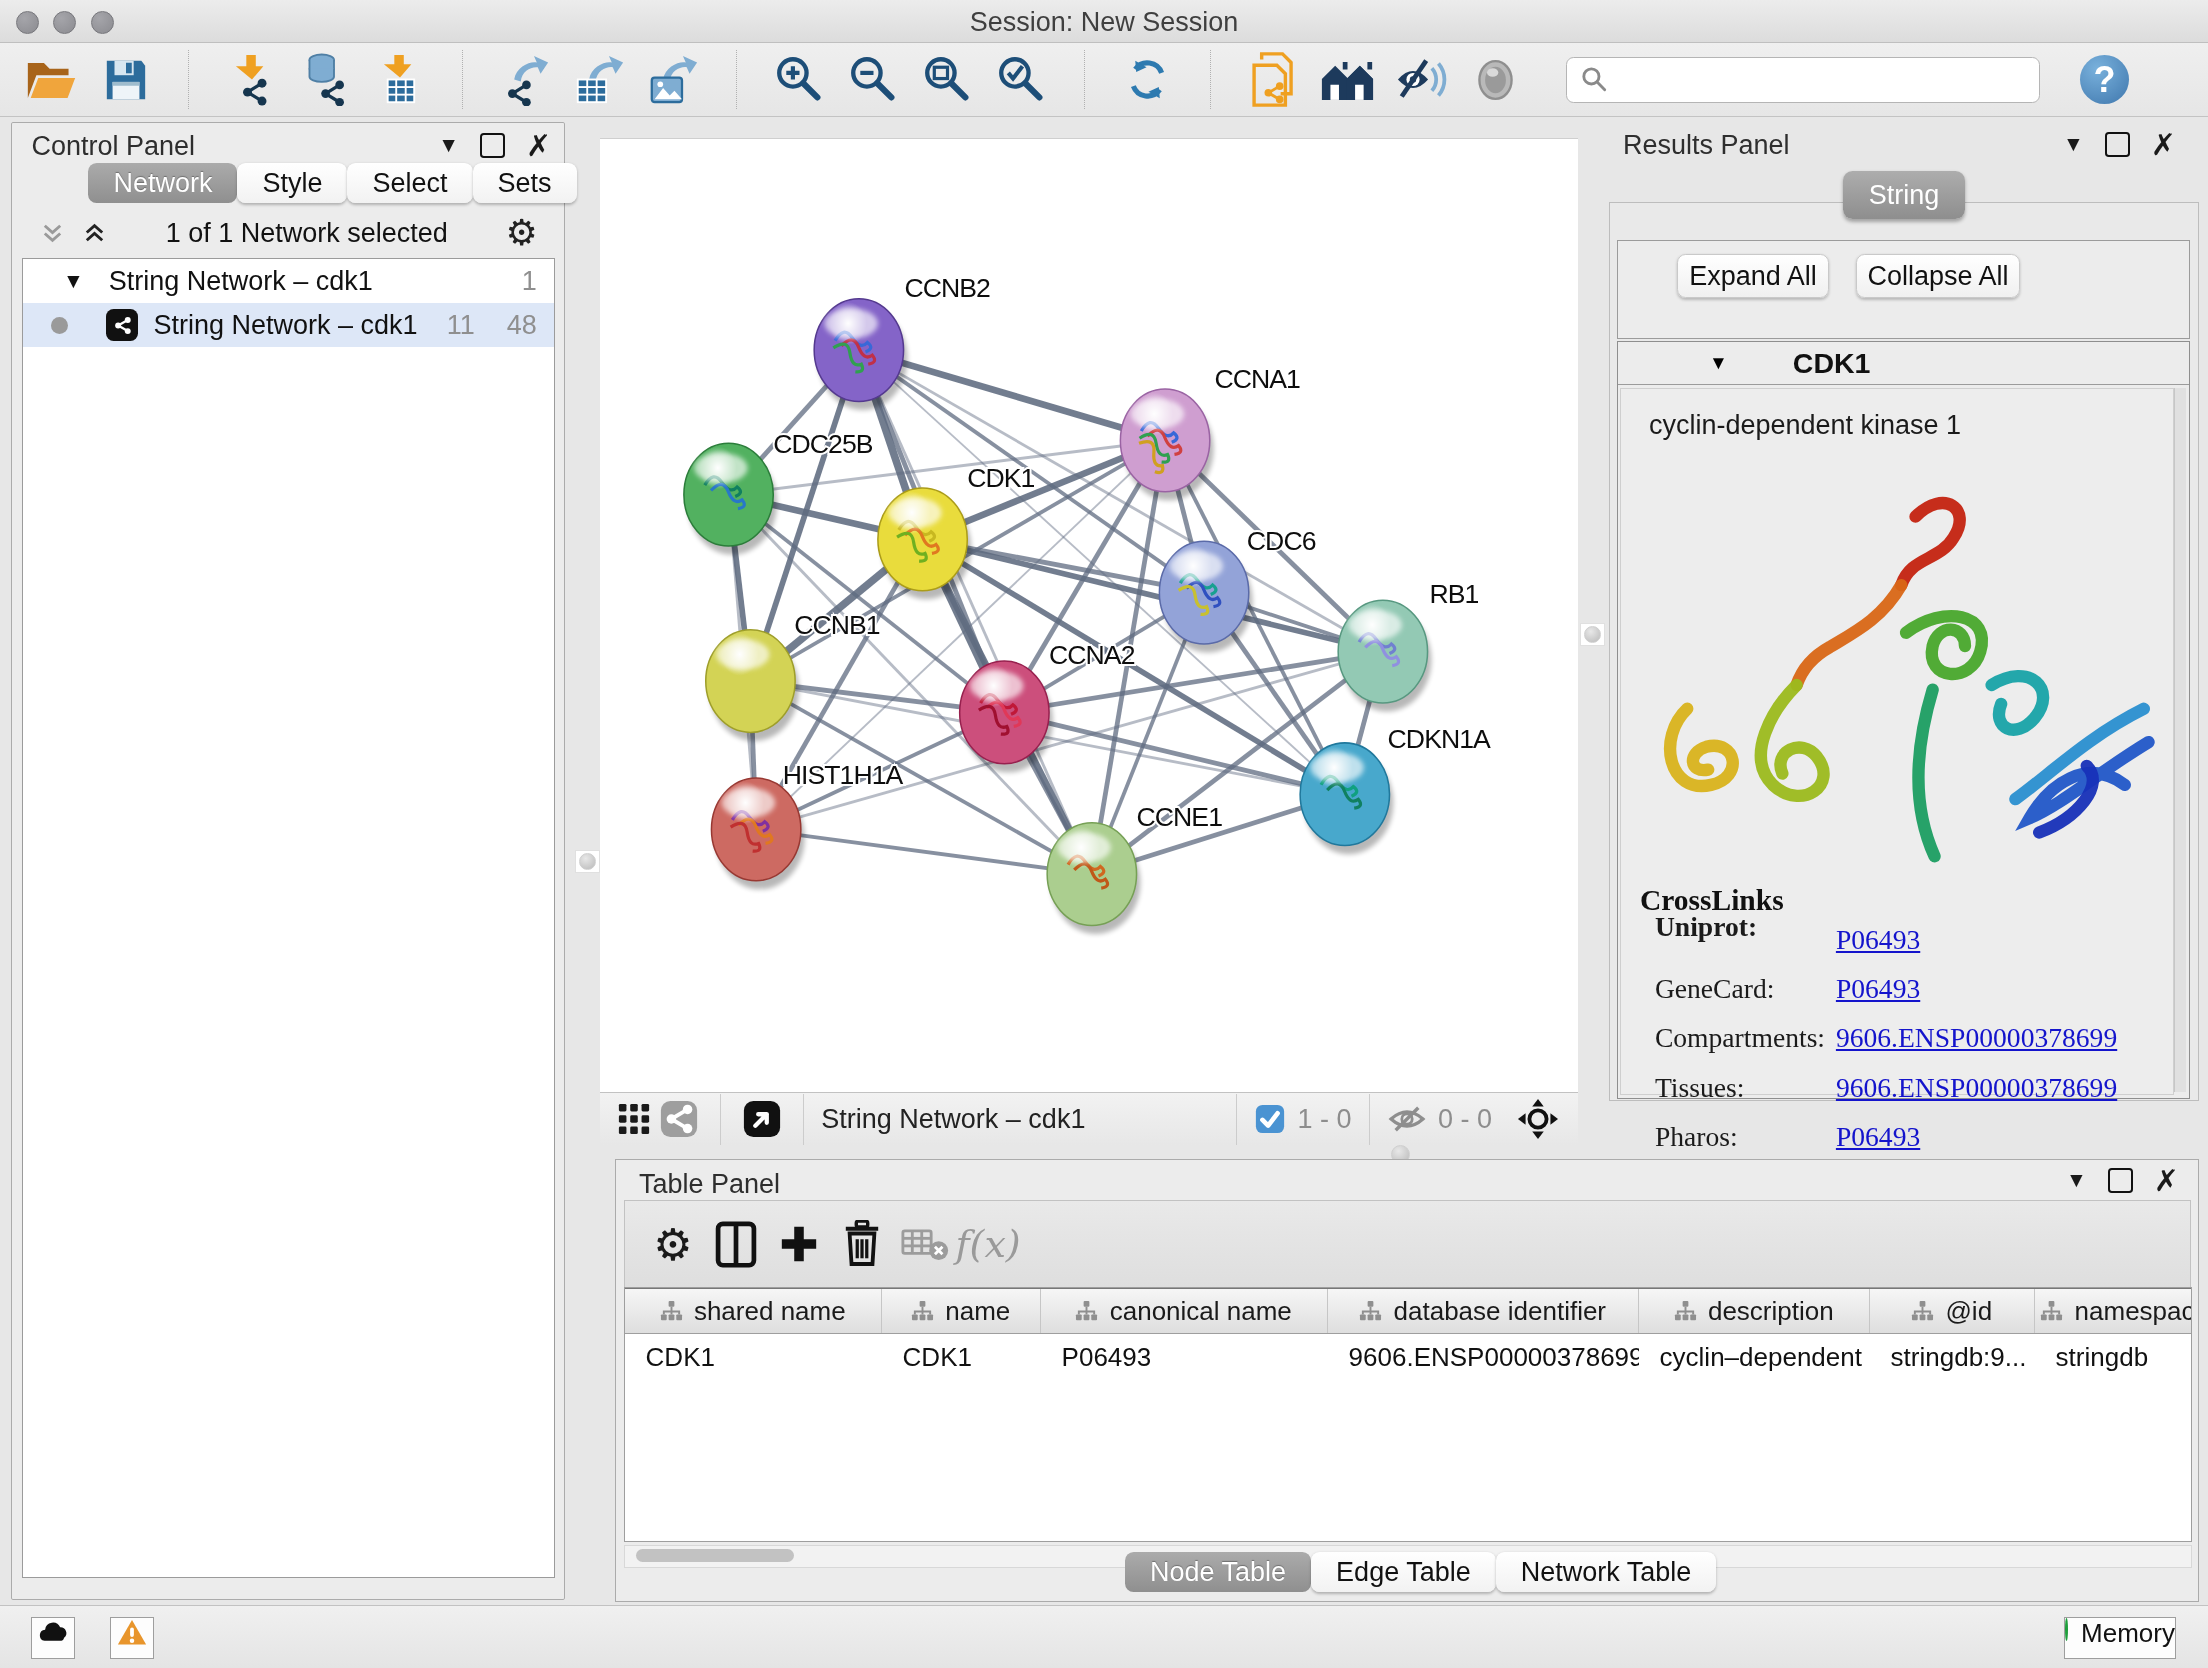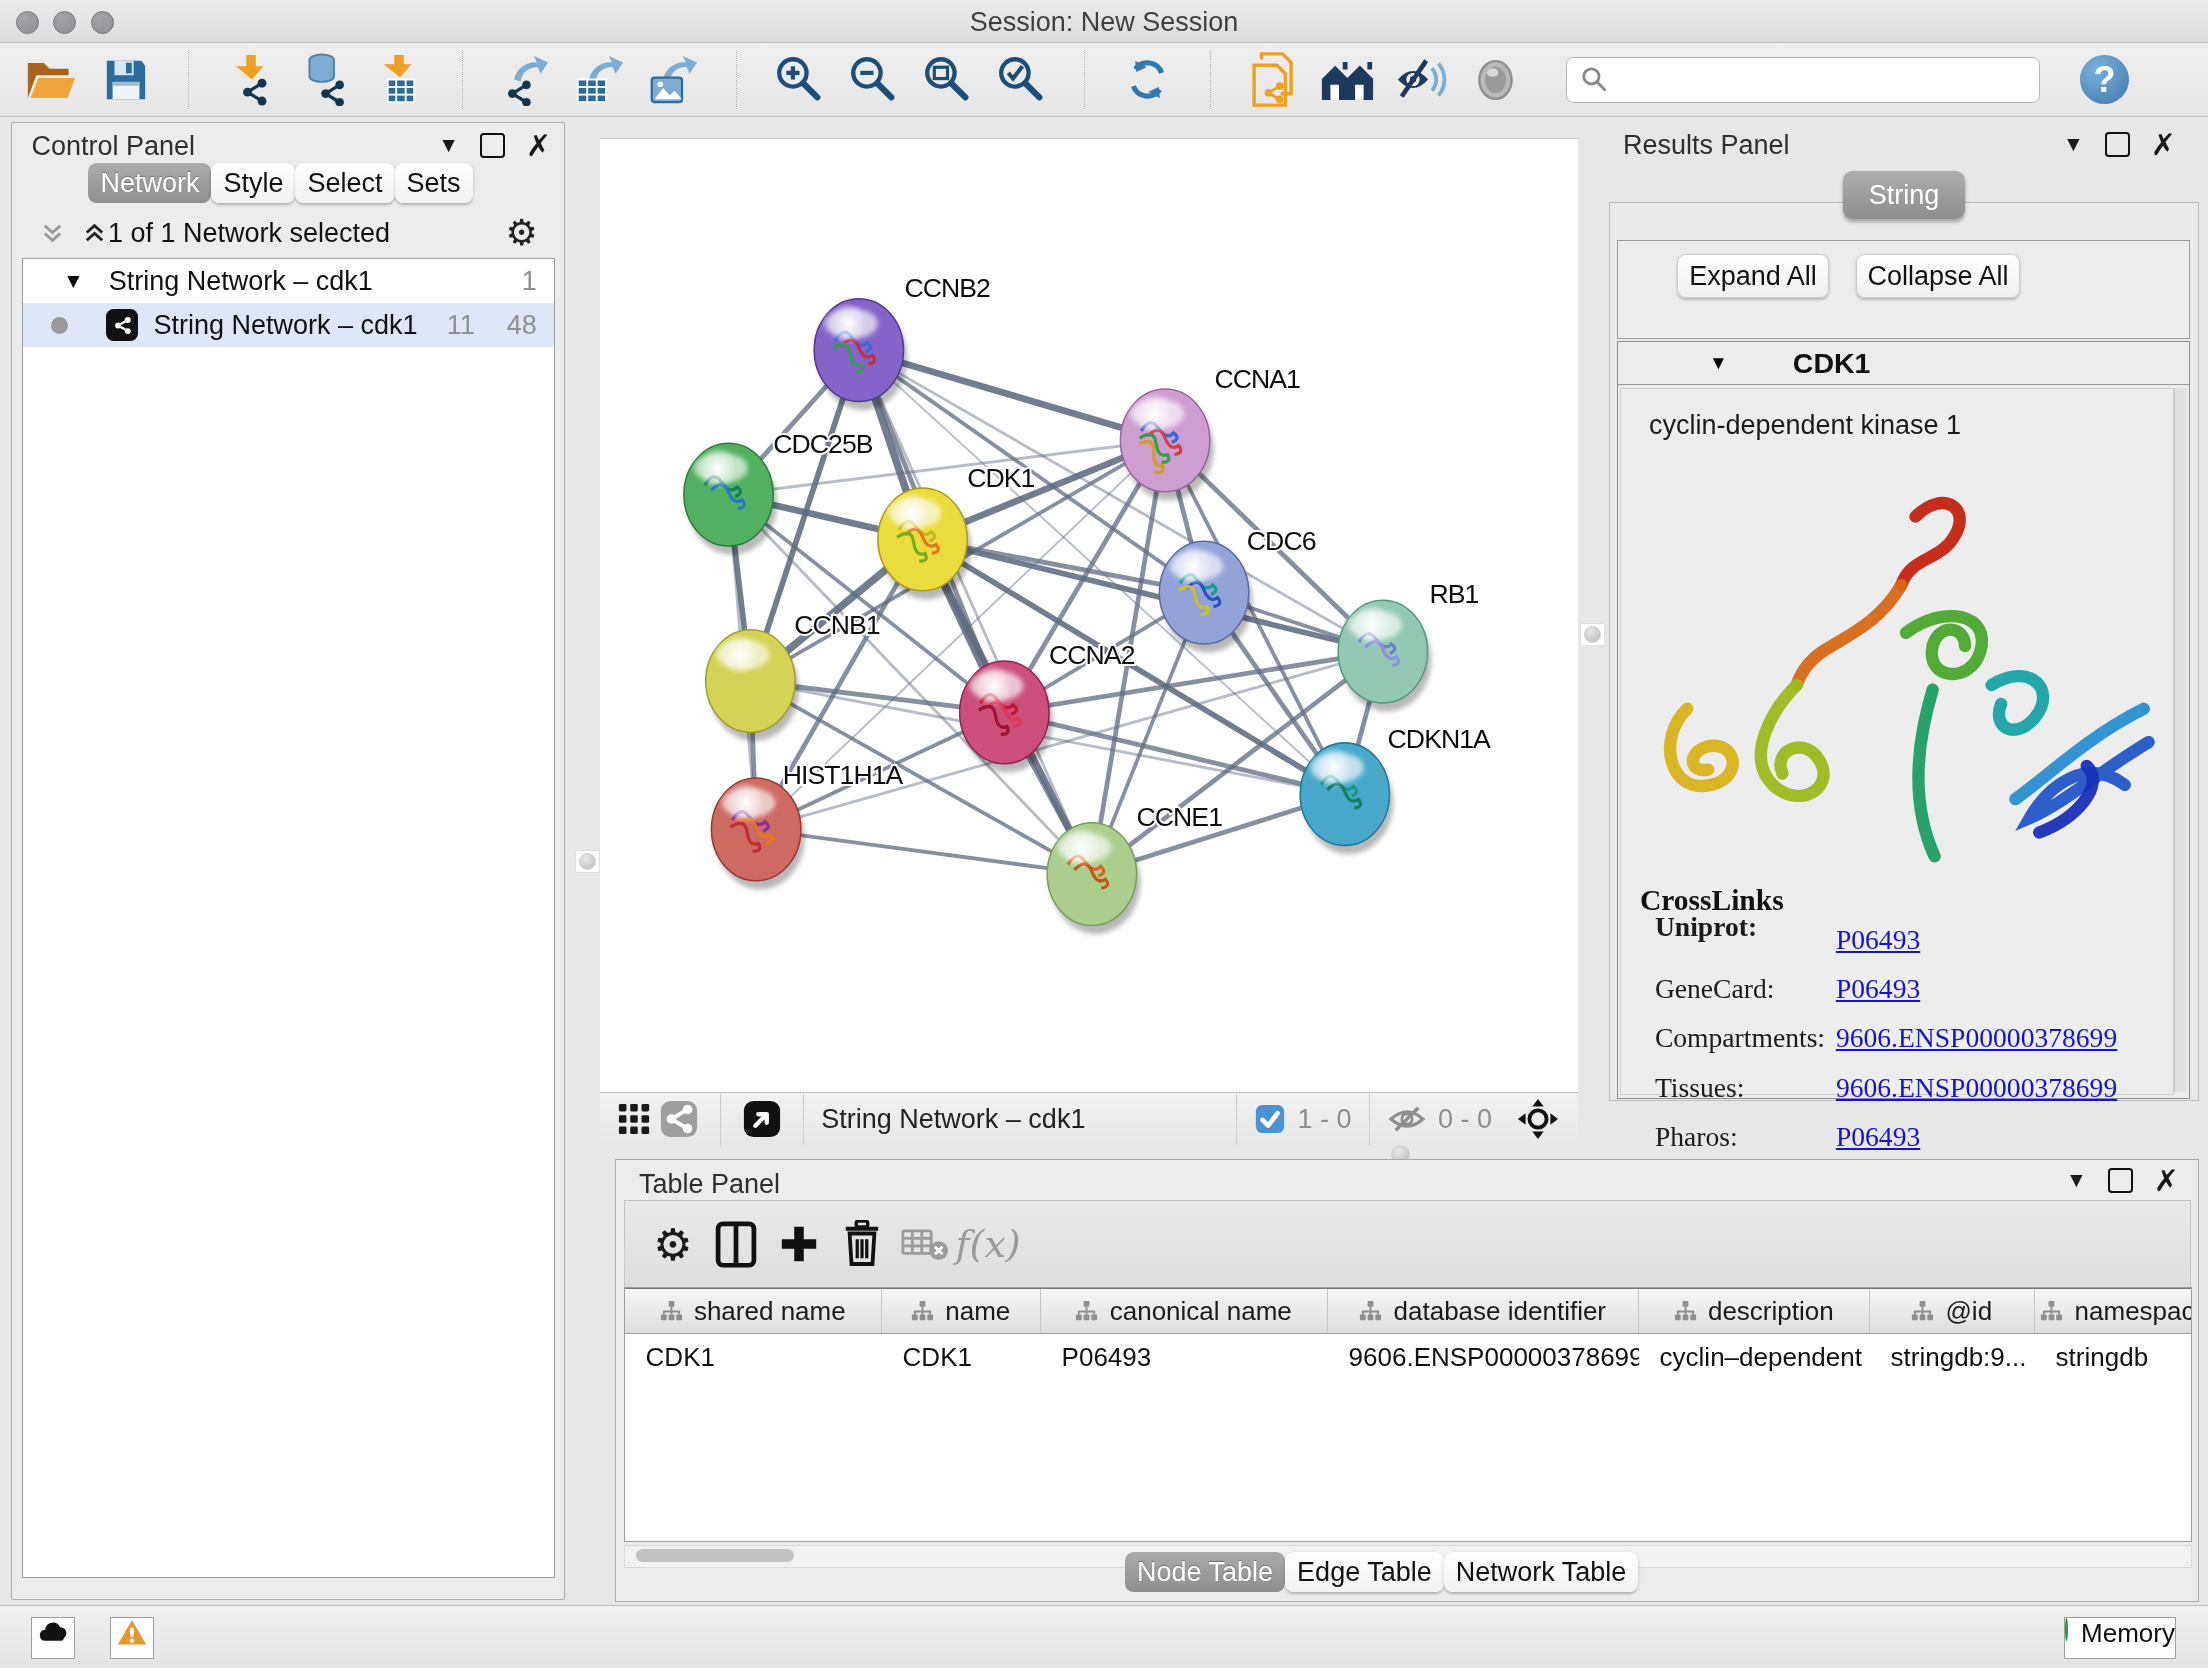--- a/index.html
+++ b/index.html
@@ -29,21 +29,21 @@
   #help-btn{width:49px;height:49px;border-radius:50%;margin-left:40px;
     background:radial-gradient(circle at 35% 28%,#79b1dc,#3f77ad);
     color:#fff;font-size:36px;font-weight:bold;display:flex;align-items:center;justify-content:center;flex:0 0 auto;}
   
   .panel-title{font-size:27px;color:#2e2e2e;}
   .panel-ctl{font-size:25px;color:#1a1a1a;display:flex;gap:21px;align-items:center;}
   .ctl-box{width:21px;height:21px;border:2.9px solid #111;border-radius:3.8px;}
   .ctl-x{font-size:30px;font-weight:bold;line-height:21px;}
   .ctl-v{font-size:21px;}
   .tab{height:40px;border-radius:8.6px;display:flex;align-items:center;justify-content:center;
-    font-size:27px;padding:0 12px;box-sizing:border-box;}
+    font-size:27px;padding:0 25px;box-sizing:border-box;}
   .tab.sel{background:linear-gradient(#ababab,#8f8f8f);color:#fff;text-shadow:0 -1px 1px #6f6f6f;}
   .tab.unsel{background:linear-gradient(#ffffff,#f2f2f2);color:#111;box-shadow:0 1.9px 2.9px rgba(0,0,0,.25);}
   
   #control-panel{left:11.4px;top:122px;width:552px;height:1476px;background:#ececec;
     border:1px solid #ababab;border-radius:1.9px;}
   #cp-tree{left:9.5px;top:135px;width:531px;height:1318px;background:#fff;border:1.9px solid #9b9b9b;}
   .tree-row{height:44px;display:flex;align-items:center;font-size:27px;color:#111;}
   .tree-row .cnt{color:#8f8f8f;}
   #net-badge{width:32px;height:32px;background:#111;border-radius:7.6px;display:flex;align-items:center;justify-content:center;}
   
@@ -351,21 +351,21 @@
           <polyline points="6,6 14,13 22,6" fill="none" stroke="#9a9a9a" stroke-width="3"></polyline>
           <polyline points="6,14 14,21 22,14" fill="none" stroke="#9a9a9a" stroke-width="3"></polyline>
         </svg>
     </span>
     <span style="margin-left:15px;">
       <svg width="27" height="27" viewBox="0 0 28 28">
           <polyline points="6,13 14,6 22,13" fill="none" stroke="#222" stroke-width="3"></polyline>
           <polyline points="6,21 14,14 22,21" fill="none" stroke="#222" stroke-width="3"></polyline>
         </svg>
     </span>
-    <span style="flex:1;font-size:27px;color:#111;">1 of 1 Network selected</span>
+    <span style="flex:1;text-align:center;font-size:27px;color:#111;">1 of 1 Network selected</span>
     <span style="margin-right:15px;font-size:36px;color:#222;line-height:28.5px;">⚙</span>
   </div>
   <div id="cp-tree" class="abs">
     <div class="tree-row">
       <span style="margin-left:40px;font-size:21px;">▼</span>
       <span style="margin-left:25px;">String Network – cdk1</span>
       <span class="cnt" style="margin-left:auto;margin-right:17px;">1</span>
     </div>
     <div class="tree-row" style="background:#dde7f7;">
       <span style="margin-left:28.5px;width:17px;height:17px;border-radius:50%;background:#9a9a9a;"></span>

